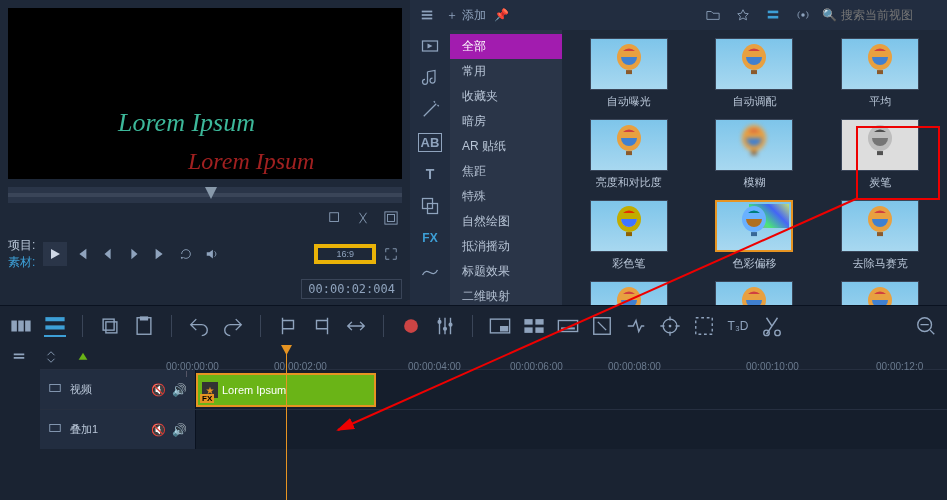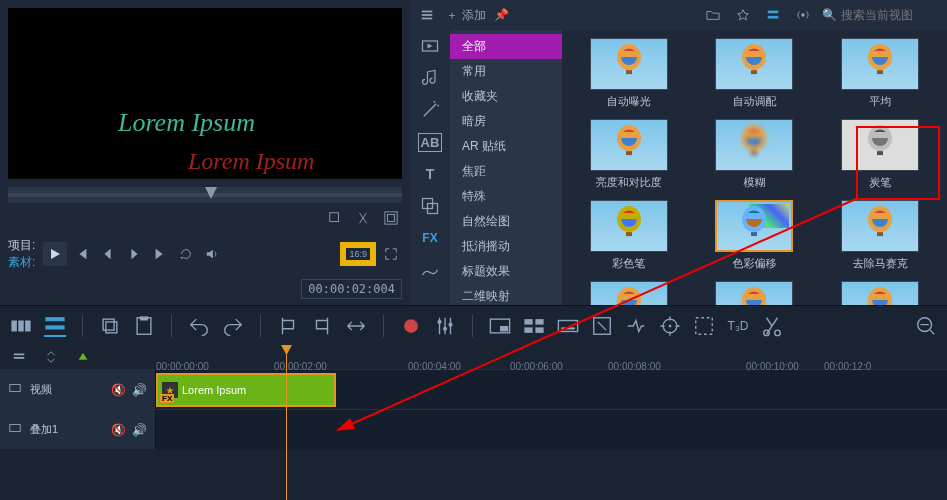--- a/index.html
+++ b/index.html
@@ -56,21 +56,21 @@
   .playback-row {
     display: flex; align-items: center; padding: 4px 8px 8px 8px; gap: 4px;
   }
   .proj-labels { display: flex; flex-direction: column; font-size: 12px; margin-right: 4px; }
   .proj-labels .active { color: #3d9fd6; }
   .play-btn {
     width: 24px; height: 24px; background: #2a3548;
     display: flex; align-items: center; justify-content: center; cursor: pointer;
   }
   .ratio-badge {
-    font-size: 9px; padding: 1px 3px; border: 6px solid #eab308;
+    font-size: 9px; padding: 1px 18px; border: 4px solid #eab308;
     color: #8fa3bd;
   }
   .timecode {
     font-family: monospace; font-size: 12px; color: #8fa3bd;
     margin-left: auto; border: 1px solid #3a4558; padding: 2px 6px;
   }
   .timecode-row { display:flex; padding: 0 8px 6px 8px; }
 
   .library-panel { flex: 1; background: #1e2838; display: flex; flex-direction: column; }
   .lib-toolbar {
@@ -146,21 +146,21 @@
 
   .timeline {
     flex: 1; background: #1a2332; display: flex; flex-direction: column;
     position: relative;
   }
   .tl-header { display:flex; height: 24px; align-items:center; }
   .tl-track-head-col { width: 156px; display:flex; align-items:center; padding:0 8px; gap:10px; }
   .tl-ruler { flex:1; position:relative; font-size:10px; color:#6a7a8e; }
   .tl-ruler .tick { position:absolute; top:4px; }
   .tl-ruler .tickline { position:absolute; top:14px; width:1px; height:6px; background:#556; }
-  .tl-track { display:flex; height:40px; border-top:1px solid #262f40; }
+  .tl-track { display:flex; height:40px; border-top:1px solid #262f40;margin-left:40px; }
   .tl-track-head {
     width:156px; background:#222d40; display:flex; align-items:center;
     padding:0 8px; gap:8px; border-right:1px solid #0a1220;
   }
   .tl-track-head .track-label { flex:1; font-size:11px; }
   .tl-track-head .track-icons { display:flex; gap:6px; color:#6a7a8e; }
   .tl-track-body { flex:1; position:relative; background:#151e2c; }
   .clip {
     position:absolute; left:0; top:3px; height:34px; width:180px;
     background:#6ab417; border:2px solid #e69422; display:flex; align-items:center;
@@ -702,33 +702,33 @@
               <path d="M4 6l4-4 4 4M4 10l4 4 4-4" stroke="currentColor" fill="none"></path>
             </svg>
           </div>
         <div class="icon-btn" style="color:#6ab417">
             <svg viewBox="0 0 16 16">
               <path d="M3 11l5-8 5 8z" fill="currentColor"></path>
             </svg>
           </div>
       </div>
       <div class="tl-ruler" id="ruler">
-          <span class="tick" style="left: 0px;">00:00:00:00</span>
+          <span class="tick" style="left: 10px;">00:00:00:00</span>
           <div class="tickline" style="left: 30px;"></div>
           <span class="tick" style="left: 118px;">00:00:02:00</span>
           <div class="tickline" style="left: 148px;"></div>
           <span class="tick" style="left: 252px;">00:00:04:00</span>
           <div class="tickline" style="left: 266px;"></div>
           <span class="tick" style="left: 354px;">00:00:06:00</span>
           <div class="tickline" style="left: 384px;"></div>
           <span class="tick" style="left: 452px;">00:00:08:00</span>
           <div class="tickline" style="left: 502px;"></div>
           <span class="tick" style="left: 590px;">00:00:10:00</span>
           <div class="tickline" style="left: 620px;"></div>
-          <span class="tick" style="left: 668px;">00:00:12:0</span>
+          <span class="tick" style="left: 720px;">00:00:12:0</span>
           <div class="tickline" style="left: 738px;"></div>
         </div>
     </div>
     <div id="tracks">
         <div class="tl-track">
           <div class="tl-track-head">
             <span><svg width="14" height="14" viewBox="0 0 16 16">
                 <rect x="2" y="4" width="12" height="8" fill="none" stroke="#8fa3bd"></rect>
               </svg></span>
             <div class="track-label">视频</div>

